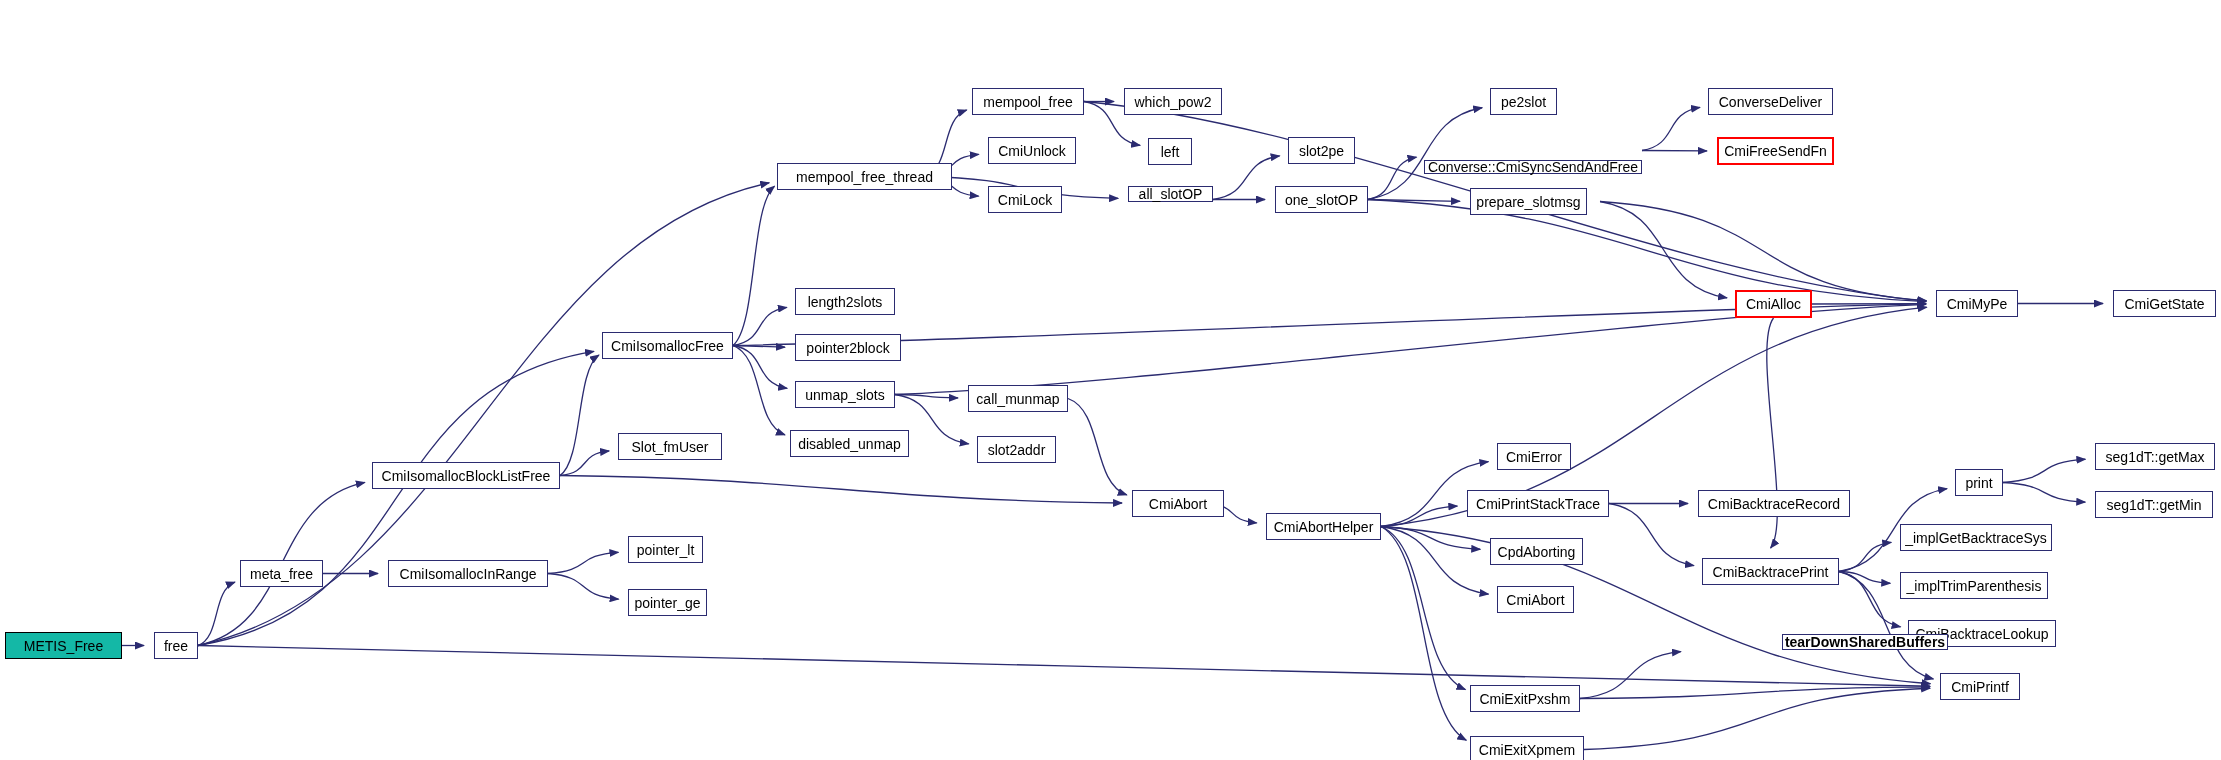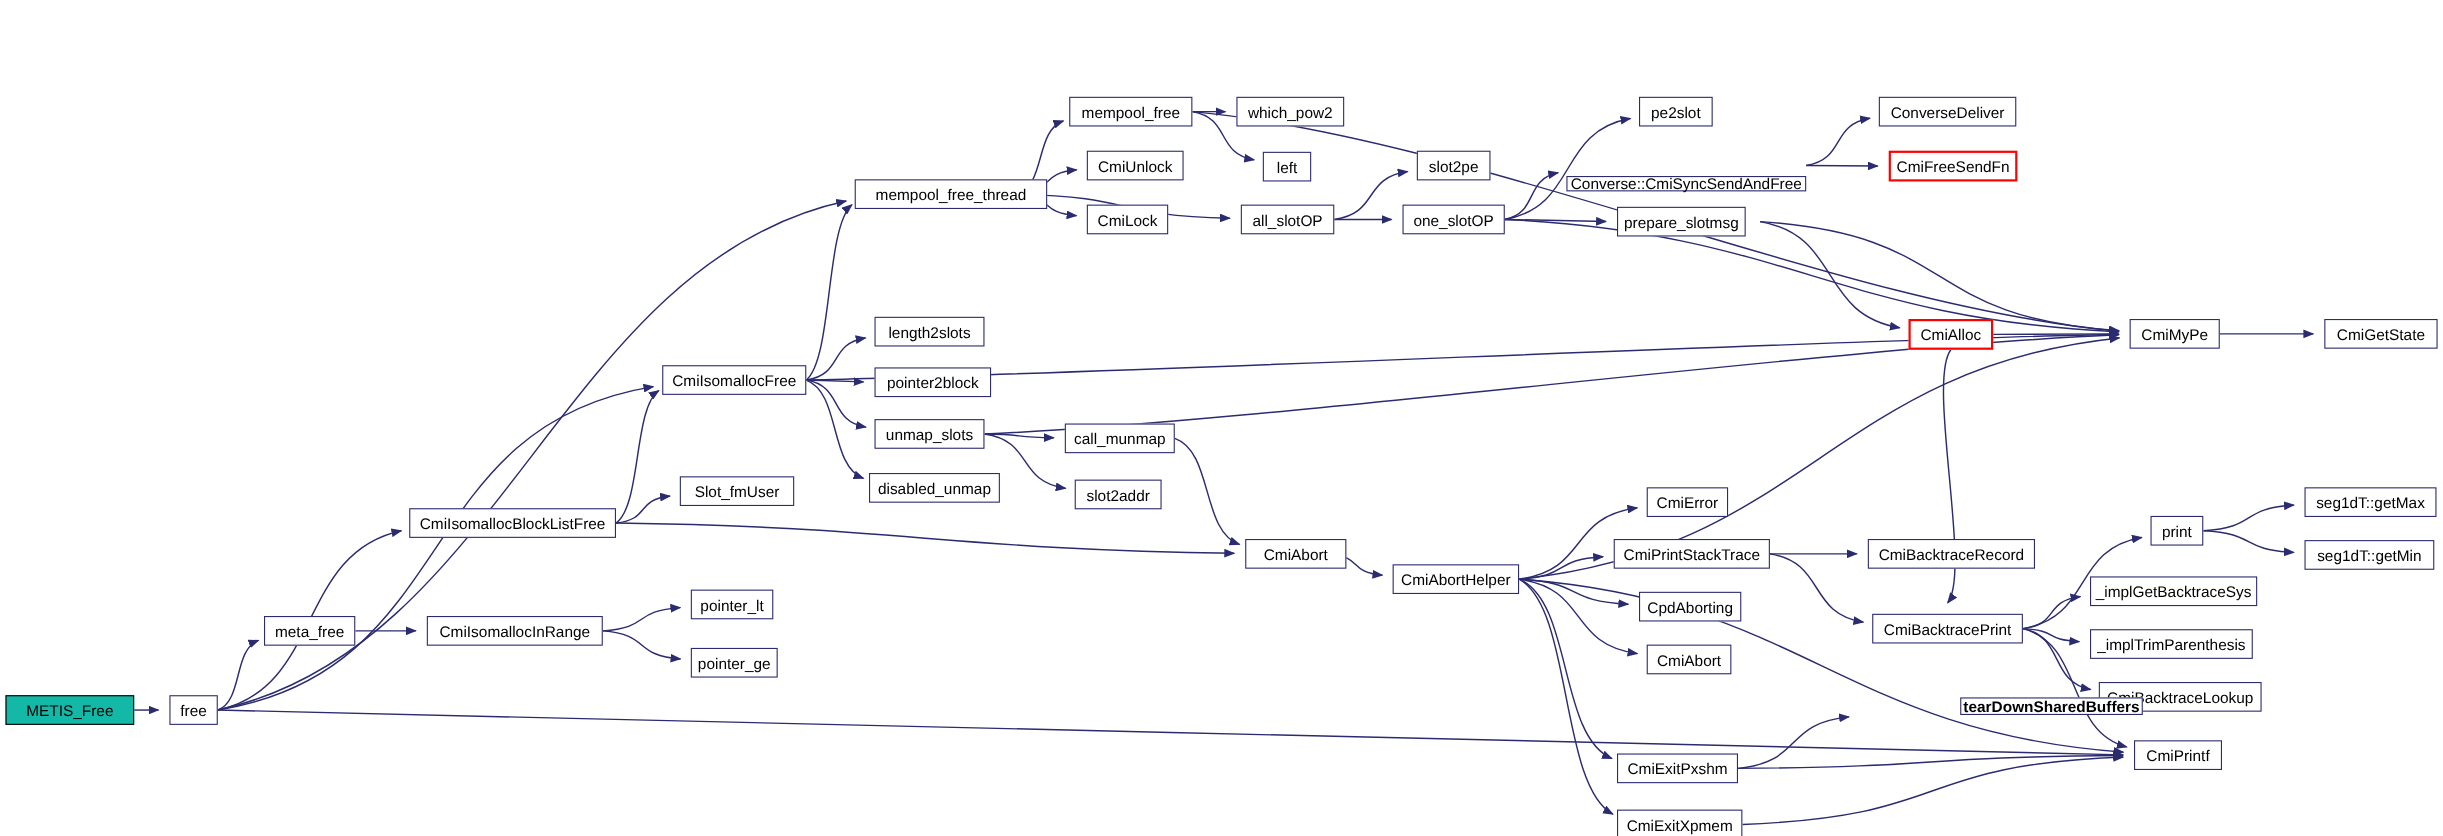--- a/index.html
+++ b/index.html
@@ -173,21 +173,21 @@
       </div>
       <div class="node" style="left: 988px; top: 137px; width: 88px; height: 27px;">
         <span>CmiUnlock</span>
       </div>
       <div class="node" style="left: 988px; top: 186px; width: 74px; height: 27px;">
         <span>CmiLock</span>
       </div>
       <div class="node" style="left: 1148px; top: 138px; width: 44px; height: 27px;">
         <span>left</span>
       </div>
-      <div class="node" style="left: 1128px; top: 186px; width: 85px; height: 27px;">
+      <div class="node" style="left: 1128px; top: 186px; width: 85px; height: 16px;">
         <span>all_slotOP</span>
       </div>
       <div class="node" style="left: 1288px; top: 137px; width: 67px; height: 27px;">
         <span>slot2pe</span>
       </div>
       <div class="node" style="left: 1275px; top: 186px; width: 93px; height: 27px;">
         <span>one_slotOP</span>
       </div>
       <div class="node" style="left: 1490px; top: 88px; width: 67px; height: 27px;">
         <span>pe2slot</span>

